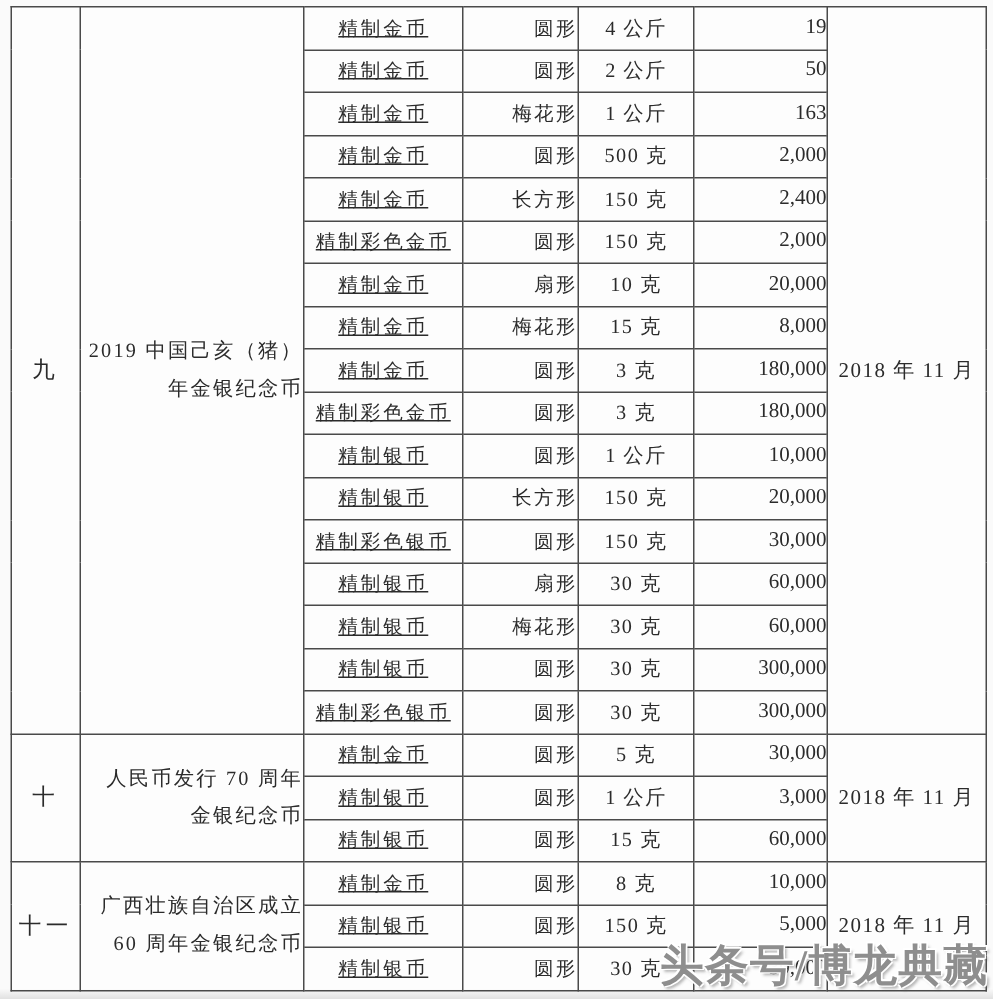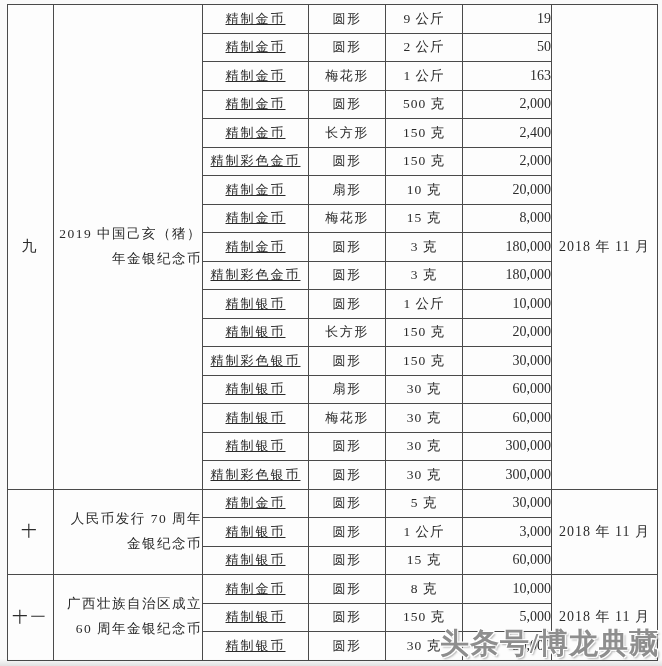--- a/index.html
+++ b/index.html
@@ -54,21 +54,21 @@
     letter-spacing: 1.5px;
     line-height: 1.85;
   }
   td.col-type {
     text-align: center;
     font-size: 13px;
     letter-spacing: 2px;
     text-decoration: underline;
   }
   td.col-shape {
-    text-align: center;
+    text-align: right;
     font-size: 13px;
     letter-spacing: 1.5px;
   }
   td.col-spec {
     text-align: center;
     font-size: 13.5px;
     letter-spacing: 1px;
   }
   td.col-mintage {
     text-align: right;
@@ -116,21 +116,21 @@
       </colgroup>
       <tbody>
           <tr>
             <td class="col-index" rowspan="17">九</td>
             <td class="col-name" rowspan="17" style="white-space: normal;">
               <div>2019 中国己亥（猪）</div>
               <div>年金银纪念币</div>
             </td>
             <td class="col-type">精制金币</td>
             <td class="col-shape">圆形</td>
-            <td class="col-spec">9 公斤</td>
+            <td class="col-spec">4 公斤</td>
             <td class="col-mintage">19</td>
             <td class="col-date" rowspan="17">2018 年 11 月</td>
           </tr>
           <tr>
             <td class="col-type">精制金币</td>
             <td class="col-shape">圆形</td>
             <td class="col-spec">2 公斤</td>
             <td class="col-mintage">50</td>
           </tr>
           <tr>

